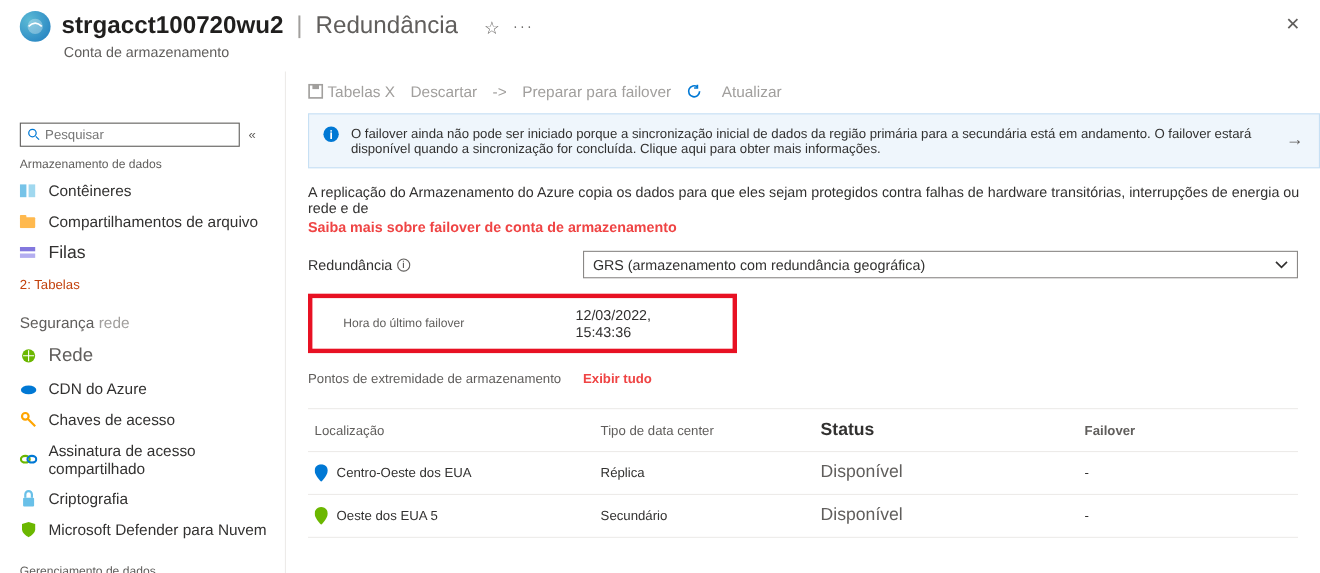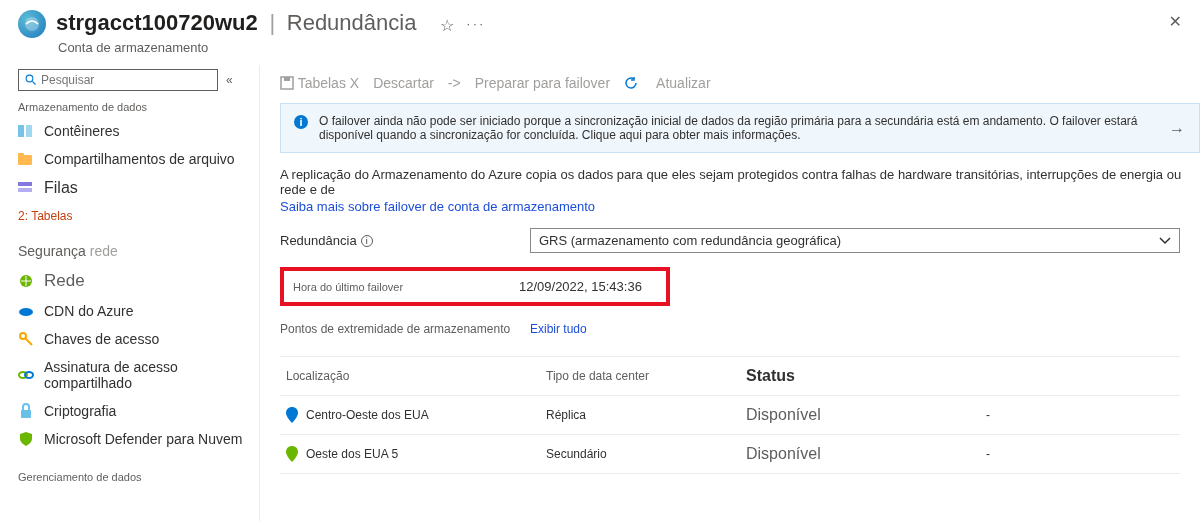--- a/index.html
+++ b/index.html
@@ -10,45 +10,45 @@
 .header-title { font-size: 22px; font-weight: 600; color: #201f1e; }
 .header-sep { color: #a19f9d; font-size: 22px; padding: 0 8px; font-weight: 300; }
 .header-sub { font-size: 22px; color: #605e5c; font-weight: 400; }
 .header-under { font-size: 13px; color: #605e5c; margin-left: 58px; margin-top: -2px; margin-bottom: 10px; }
 .header-actions { position: absolute; left: 440px; top: 16px; display: flex; gap: 12px; color: #605e5c; }
 .header-actions span { cursor: pointer; }
 .close-x { position: absolute; right: 18px; top: 12px; font-size: 16px; color: #605e5c; cursor: pointer; }
 
 .layout { display: flex; height: calc(521px - 60px); }
 .sidebar { width: 260px; border-right: 1px solid #edebe9; padding: 4px 0 0 18px; overflow-y: auto; position: relative; }
-.search-row { display: flex; align-items: center; gap: 8px; margin-bottom: 10px; }
+.search-row { display: flex; align-items: center; gap: 8px; margin-bottom: 10px; margin-top: 42px; }
 .search-box { display: flex; align-items: center; border: 1px solid #605e5c; padding: 3px 6px; width: 200px; }
 .search-box input { border: none; outline: none; font-size: 12px; flex: 1; color: #605e5c; }
 .collapse-btn { color: #605e5c; font-size: 12px; cursor: pointer; }
 .section-label { font-size: 11px; color: #605e5c; margin: 8px 0 4px 0; }
 .nav-item { display: flex; align-items: center; gap: 10px; padding: 6px 0; cursor: pointer; font-size: 14px; color: #323130; }
 .nav-item.link-style { color: #c2410c; font-size: 12px; }
 .icon-box { width: 16px; height: 16px; display:inline-flex; align-items:center; justify-content:center; flex-shrink:0; }
 .sec-heading { font-size: 14px; color: #605e5c; margin: 14px 0 6px 0; }
 .sec-heading .faded { color: #a19f9d; margin-left: 4px; }
 
 .main { flex: 1; padding: 0 0 0 20px; overflow: hidden; position: relative; }
 .toolbar { display: flex; align-items: center; gap: 14px; padding: 10px 0 12px 0; color: #605e5c; font-size: 14px; }
 .toolbar .sv { color: #a19f9d; }
 .toolbar .disabled { color: #a19f9d; }
 .info-banner { background: #eff6fc; border: 1px solid #c7e0f4; padding: 10px 40px 10px 12px; display:flex; gap:10px; font-size: 12px; color: #323130; position: relative; }
 .info-banner .arrow-r { position:absolute; right:14px; top:50%; transform:translateY(-50%); color:#605e5c; font-size: 16px;}
 .desc { font-size: 13px; color: #323130; margin: 14px 0 2px 0; }
-.link { color: #1d4ed8; cursor: pointer; font-size: 13px; }
+.link { color: #ef4444; cursor: pointer; font-size: 13px; font-weight: bold; }
 
 .field-row { display: flex; align-items: center; margin-top: 14px; }
 .field-label { width: 250px; font-size: 13px; color: #323130; display:flex; align-items:center; gap:4px;}
 .dropdown { flex:1; border:1px solid #8a8886; padding: 4px 8px; display:flex; justify-content:space-between; align-items:center; font-size:13px; margin-right: 20px; cursor:pointer; }
 
-.highlight-box { border: 4px solid #e81123; margin-top: 14px; display: inline-flex; width: 390px; padding: 8px 9px; }
+.highlight-box { border: 4px solid #e81123; margin-top: 14px; display: inline-flex; width: 390px; padding: 8px 28px; }
 .highlight-box .field-label { width: 226px; font-size: 11px; color:#605e5c; }
 .highlight-box .val { font-size: 13px; color: #323130; }
 
 .table { margin-top: 20px; border-top:1px solid #edebe9; width: calc(100% - 20px); }
 .thead, .trow { display:flex; align-items:center; padding: 10px 6px; border-bottom:1px solid #edebe9; font-size:12px; }
 .thead { color:#605e5c; }
 .col1 { width: 260px; display:flex; align-items:center; gap:8px;}
 .col2 { width: 200px; }
 .col3 { width: 240px; color:#605e5c; font-size:16px;}
 .col4 { flex:1; }
@@ -236,33 +236,34 @@
         <span>
             <svg width="12" height="10">
               <path d="M1 2 L6 7 L11 2" fill="none" stroke="#323130" stroke-width="1.5"></path>
             </svg>
           </span>
       </div>
     </div>
 
     <div class="highlight-box">
       <div class="field-label">Hora do último failover</div>
-      <div class="val">12/09/2022, 15:43:36</div>
+      <div class="val">12/03/2022, 15:43:36</div>
     </div>
 
     <div class="field-row" style="margin-top:16px;">
       <div class="field-label" style="font-size:12px;color:#605e5c;">Pontos de extremidade de armazenamento</div>
       <span class="link" style="font-size:12px;">Exibir tudo</span>
     </div>
 
     <div class="table">
       <div class="thead">
         <div class="col1">Localização</div>
         <div class="col2">Tipo de data center</div>
         <div class="col3" style="color:#323130;font-weight:600;"><span>Status</span></div>
+        <div class="col4" style="font-weight:600;"><span>Failover</span></div>
       </div>
       <div class="trow">
         <div class="col1">
           <svg class="pin" width="12" height="16">
               <path d="M6 0 C9 0 12 2 12 6 C12 10 6 16 6 16 C6 16 0 10 0 6 C0 2 3 0 6 0" fill="#0078d4"></path>
             </svg>
           <span>Centro-Oeste dos EUA</span>
         </div>
         <div class="col2">Réplica</div>
         <div class="col3">Disponível</div>

